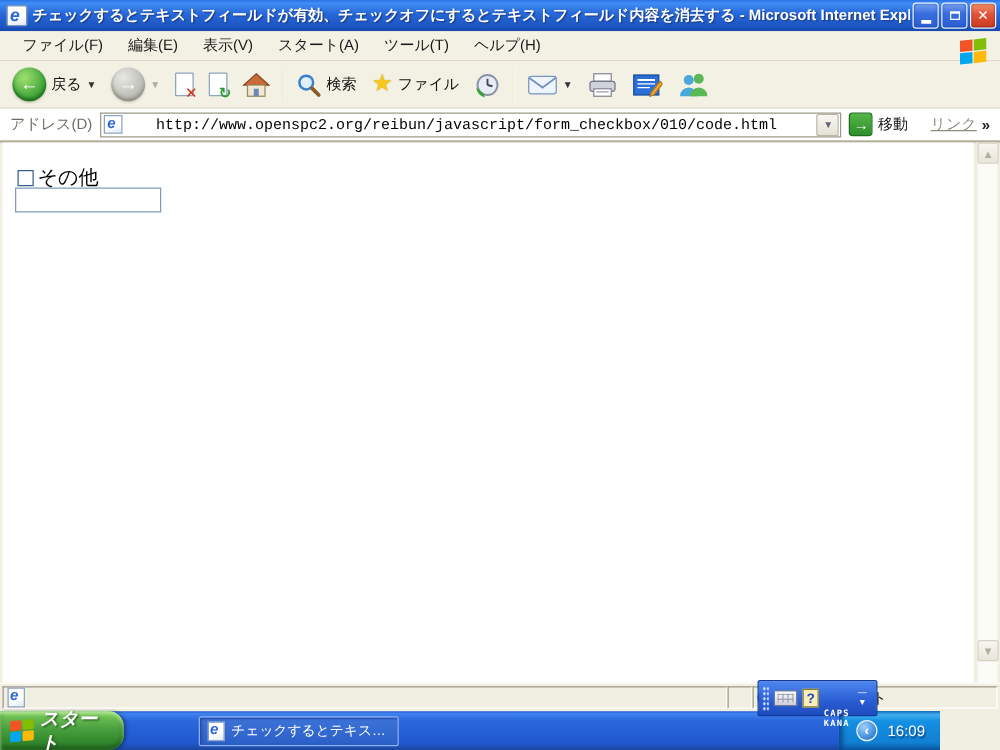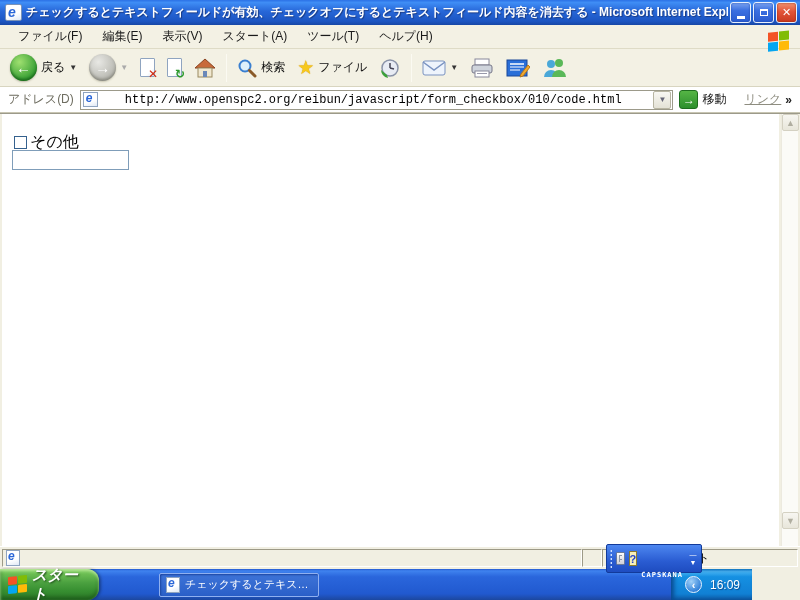--- a/index.html
+++ b/index.html
@@ -92,21 +92,21 @@
   
   .ime-bar { position:absolute; left:606px; top:544px; width:96px; height:29px; z-index:20;
     background:linear-gradient(to bottom,#4d87f0,#2a5cd2 60%,#1e4cc0); border:1px solid #123a9a; border-radius:2px;
     display:flex; align-items:center; padding:0 3px; gap:4px; }
   .ime-handle { width:5px; height:20px; background-image:radial-gradient(circle,#cfe0ff 1px,transparent 1.2px); background-size:3px 4px; }
   .kbd-ic { width:19px; height:13px; background:linear-gradient(#fdfdfd,#cfcfd8); border:1px solid #6a7a9a; border-radius:1px; position:relative; }
   .kbd-ic::after { content:""; position:absolute; left:2px; top:2px; right:2px; bottom:2px;
     background-image:linear-gradient(#8a95a8 1px,transparent 1px),linear-gradient(90deg,#8a95a8 1px,transparent 1px); background-size:4px 4px; }
   .help-ic { width:13px; height:15px; background:#f8efb8; border:1px solid #8a7a30; color:#2244cc; font-weight:bold; font-size:11px;
     display:flex; align-items:center; justify-content:center; }
-  .ime-text { display:flex; flex-direction:row; justify-content:center; line-height:1.15;margin-top:33px; }
+  .ime-text { display:flex; flex-direction:column; justify-content:center; line-height:1.15;margin-top:33px; }
   .ime-text span { color:#fff; font-size:7px; font-weight:bold; letter-spacing:1px; font-family:"DejaVu Sans Mono",monospace; }
   .ime-btns { display:flex; flex-direction:column; align-items:center; justify-content:center; gap:2px; margin-left:1px; }
   .ime-btns .b { color:#fff; font-size:7px; line-height:6px; width:10px; text-align:center; }
 
   
   .taskbar { position:absolute; left:0; top:569px; width:752px; height:31px;
     background:linear-gradient(to bottom,#2458cf 0%,#3f83ef 6%,#2a66dc 25%,#2159cf 80%,#1c479f 100%); display:flex; align-items:center;gap:44px; }
   .start-btn { height:31px; width:99px; display:flex; align-items:center; gap:5px; padding:0 18px 0 8px;
     background:linear-gradient(to bottom,#7ece5e 0%,#4aa03f 45%,#378f31 70%,#2e7d2a 100%);
     border-radius:0 12px 12px 0; box-shadow:inset 0 2px 3px #b8e89a, inset 0 -3px 4px #1d5c1a, 2px 0 3px rgba(0,0,0,.35); }

